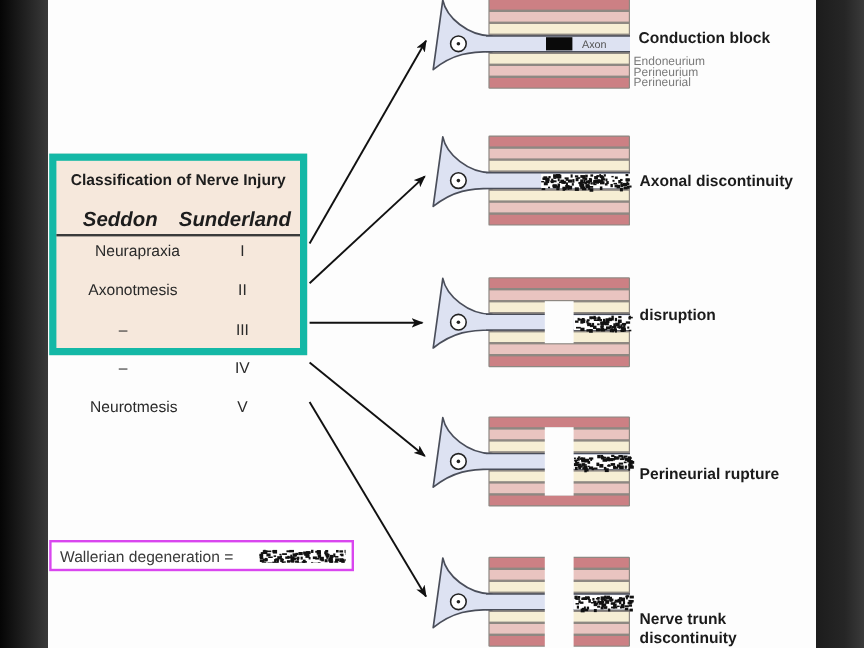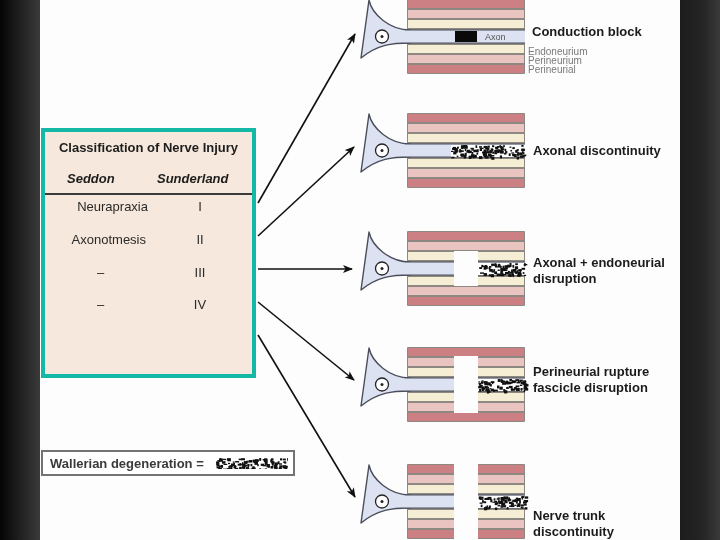--- a/index.html
+++ b/index.html
@@ -1,30 +1,30 @@
 <!DOCTYPE html>
 <html><head>
 <meta charset="utf-8">
 <style>
   html, body { margin:0; padding:0; }
   body { width:720px; height:540px; overflow:hidden; position:relative; background:#ffffff; font-family:"Liberation Sans", sans-serif; }
   .border-left { position:absolute; left:0; top:0; width:40px; height:540px; background:linear-gradient(to right,#050505 0%,#2a2a2a 70%,#3a3a3a 100%); }
   .border-right { position:absolute; left:680px; top:0; width:40px; height:540px; background:linear-gradient(to right,#1c1c1c 0%,#262626 60%,#3a3a3a 100%); }
   .canvas { position:absolute; left:40px; top:0; width:640px; height:540px; background:#fdfdfd; }
 
-  .cls-table { position:absolute; left:41px; top:128px; width:215px; height:250px; background:#f6e8dc; border:4px solid #14b8a6; box-sizing:border-box; }
+  .cls-table { position:absolute; left:41px; top:128px; width:215px; height:168px; background:#f6e8dc; border:6px solid #14b8a6; box-sizing:border-box; }
   .cls-title { position:absolute; left:0; width:100%; top:8px; text-align:center; font-weight:bold; font-size:13px; color:#1d1d1d; }
-  .cls-head { position:absolute; top:39px; font-weight:bold; font-style:italic; font-size:13px; color:#1d1d1d; }
+  .cls-head { position:absolute; top:39px; font-weight:bold; font-style:italic; font-size:17px; color:#1d1d1d; }
   .cls-divider { position:absolute; left:0; top:61px; width:100%; height:2px; background:#3a3a3a; }
   .cls-row { position:absolute; left:0; width:100%; height:20px; font-size:13px; color:#2a2a2a; }
   .cls-row .c1 { position:absolute; left:8px; width:95px; text-align:center; }
   .cls-row .c1.left { text-align:right; }
   .cls-row .c2 { position:absolute; left:137px; width:36px; text-align:center; }
 
-  .legend { position:absolute; left:41px; top:450px; width:254px; height:26px; border:2px solid #737373; box-sizing:border-box; background:#fff; font-size:13px; color:#3a3a3a;font-weight:bold; }
+  .legend { position:absolute; left:41px; top:450px; width:254px; height:26px; border:2px solid #d946ef; box-sizing:border-box; background:#fff; font-size:13px; color:#3a3a3a; }
   .legend-text { position:absolute; left:7px; top:4px; }
   .legend-swatch { position:absolute; left:173px; top:6px; width:72px; height:11px; }
 
   .panel-label { position:absolute; font-weight:bold; font-size:13px; color:#1b1b1b; line-height:16px; }
   .sublabel { position:absolute; left:528px; font-size:10px; color:#7a7a7a; line-height:9px; }
   svg.diagram { position:absolute; left:0; top:0; }
 </style>
 </head>
 <body>
 
@@ -499,38 +499,42 @@
         <rect x="521.1" y="496.3" width="2.4" height="1.6" fill="#111"></rect>
         <rect x="500.5" y="505.4" width="2.4" height="2.4" fill="#111"></rect>
         <rect x="454" y="463" width="24" height="80" fill="#fdfdfd"></rect>
       </g>
     </g>
 </svg>
 
 <div class="cls-table">
   <div class="cls-title">Classification of Nerve Injury</div>
   <div class="cls-head" style="left:22px">Seddon</div>
-  <div class="cls-head" style="left:112px">Sunderland</div>
+  <div class="cls-head" style="left:102px">Sunderland</div>
   <div class="cls-divider"></div>
 
   <div class="cls-row" style="top:67px">
     <span class="c1 left">Neurapraxia</span>
     <span class="c2">I</span>
   </div>
   <div class="cls-row" style="top:100px">
     <span class="c1 left" style="left:6px">Axonotmesis</span>
     <span class="c2">II</span>
   </div>
   <div class="cls-row" style="top:133px">
     <span class="c1">–</span>
     <span class="c2">III</span>
   </div>
   <div class="cls-row" style="top:165px">
     <span class="c1">–</span>
     <span class="c2">IV</span>
+  </div>
+  <div class="cls-row" style="top:197px">
+    <span class="c1 left" style="left:6px">Neurotmesis</span>
+    <span class="c2">V</span>
   </div>
 </div>
 
 <div class="legend">
   <span class="legend-text">Wallerian degeneration =</span>
   <svg class="legend-swatch" width="72" height="11">
       <g id="legend-pattern">
         <rect x="0" y="0" width="72" height="11" fill="#fff"></rect>
         <rect x="25.8" y="8.4" width="3.5" height="2.2" fill="#111"></rect>
         <rect x="63.0" y="5.3" width="3.0" height="1.4" fill="#111"></rect>
@@ -653,23 +657,21 @@
     <div>Conduction block</div>
   </div>
 <div class="sublabel" style="top:47px">Endoneurium</div>
 <div class="sublabel" style="top:56px">Perineurium</div>
 <div class="sublabel" style="top:65px">Perineurial</div>
 
 <div class="panel-label" style="left:533px; top:143px">
     <div>Axonal discontinuity</div>
   </div>
 <div class="panel-label" style="left:533px; top:255px">
-  <div>Axonal + endoneurial</div>
     <div>disruption</div>
 </div>
-<div class="panel-label" style="left:533px; top:364px">
+<div class="panel-label" style="left:533px; top:387px">
   <div>Perineurial rupture</div>
-    <div>fascicle disruption</div>
 </div>
 <div class="panel-label" style="left:533px; top:508px">
   <div>Nerve trunk</div>
     <div>discontinuity</div>
 </div>
 
 </body></html>

